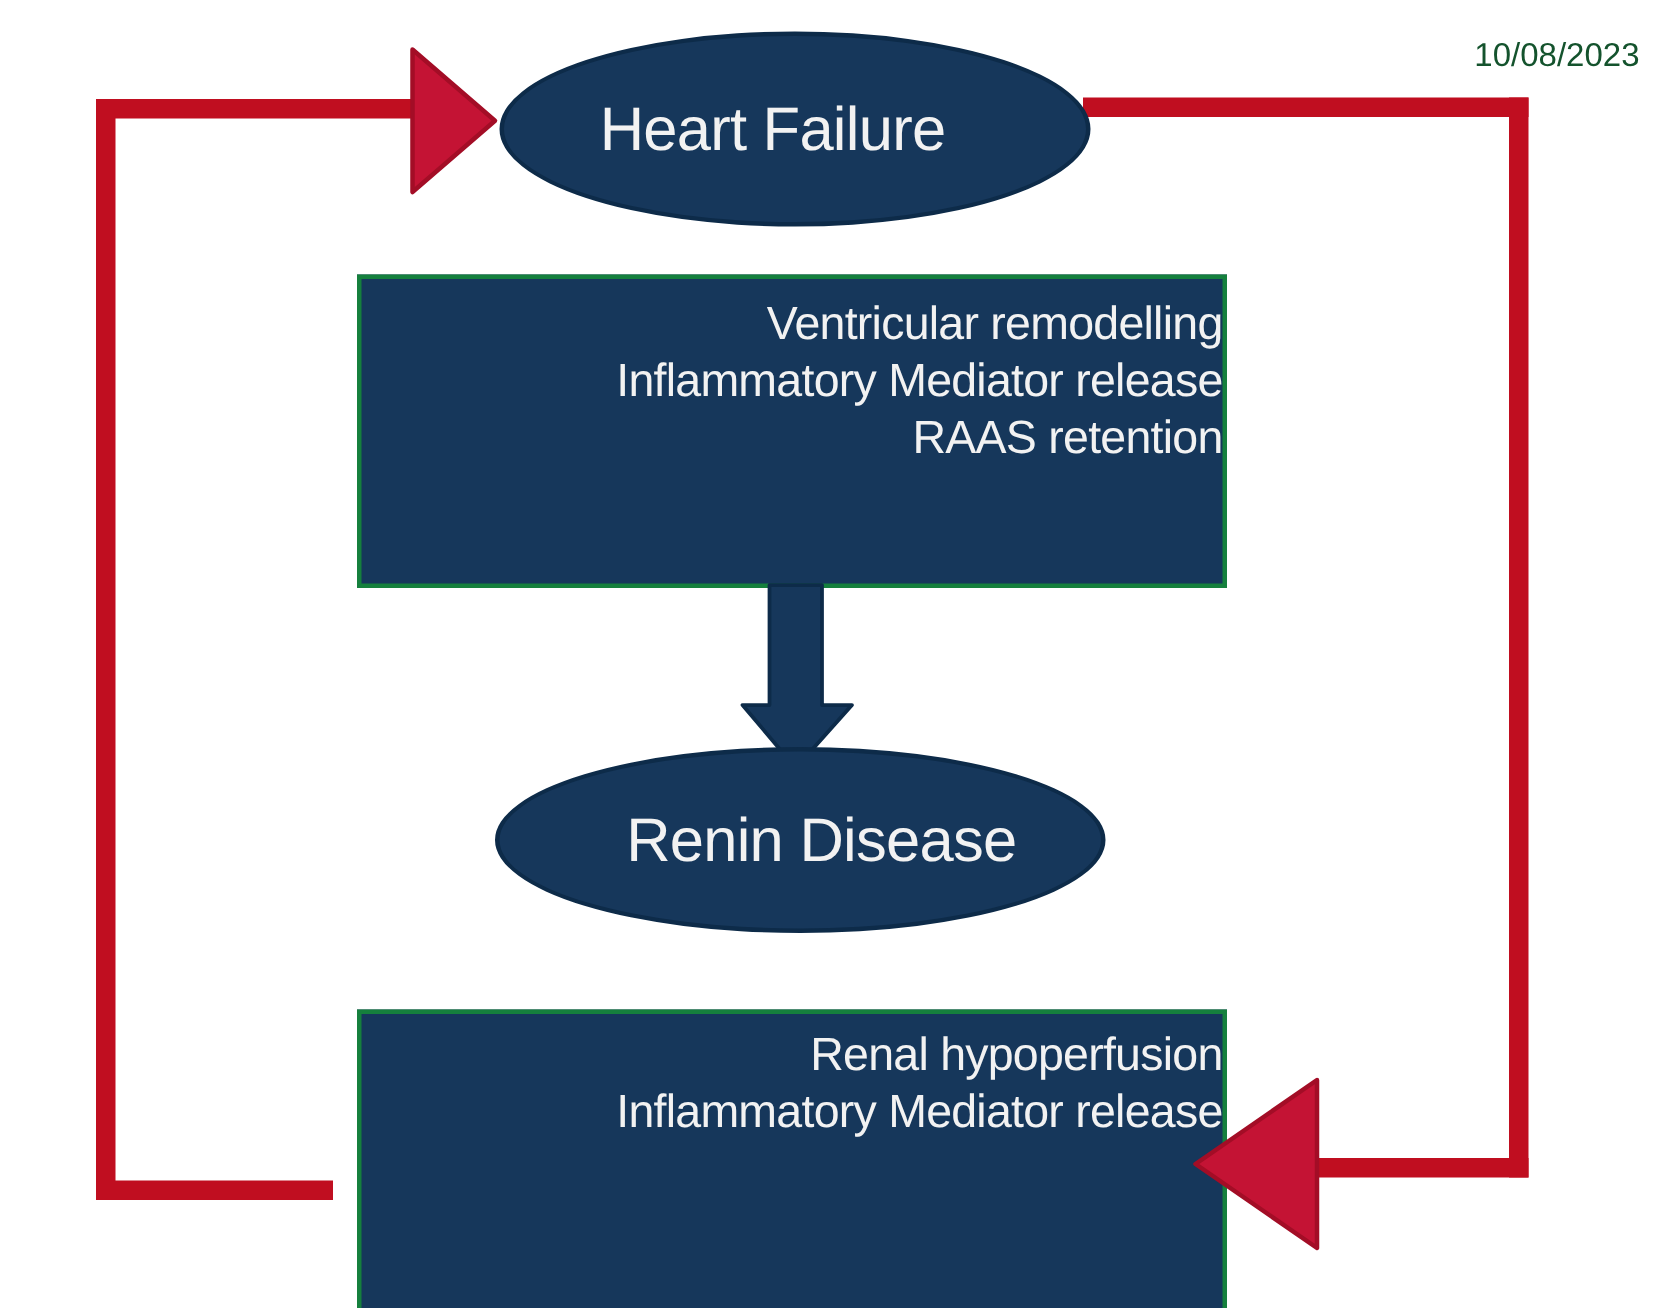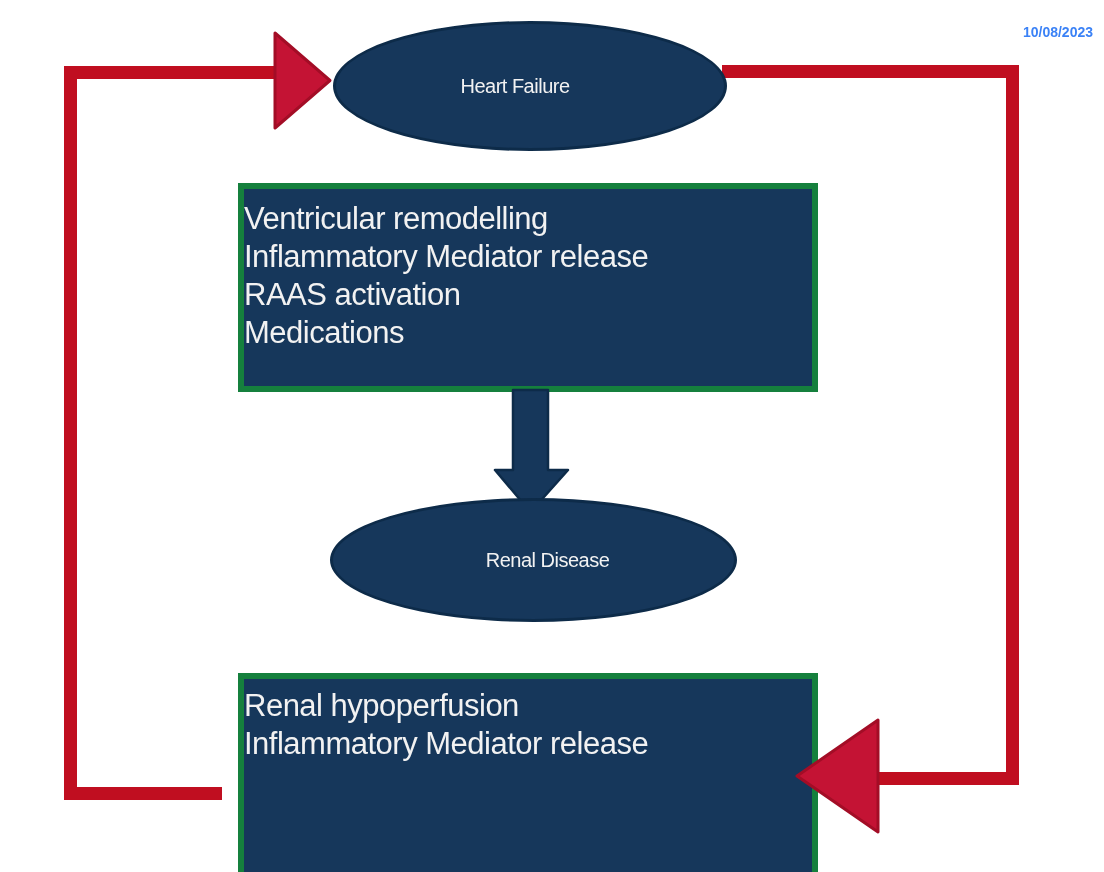--- a/index.html
+++ b/index.html
@@ -22,27 +22,27 @@
     border: 3px solid #0D2B49;
     border-radius: 50%;
     box-sizing: border-box;
     display: flex;
     align-items: center;
     justify-content: center;
   }
   .navy-box {
     position: absolute;
     background: #16375B;
-    border: 6px solid #15803d;
+    border: 3px solid #15803d;
     box-sizing: border-box;
-    text-align: left;
+    text-align: right;
   }
   .shape-text {
     color: #F2F2F2;
-    font-size: 20px;
+    font-size: 41px;
     letter-spacing: -0.5px;
     white-space: nowrap;
     margin-left: 28px;
   }
   .box-line {
     display: block;
     color: #F2F2F2;
     font-size: 31px;
     line-height: 38px;
     letter-spacing: -0.5px;
@@ -53,23 +53,23 @@
   #renal-disease-ellipse { left: 330px; top: 498px; width: 407px; height: 124px; }
 
   #upper-box { left: 238px; top: 183px; width: 580px; height: 209px; padding-top: 11px; }
   #lower-box { left: 238px; top: 673px; width: 580px; height: 232px; padding-top: 8px; }
 
   
   #date-stamp {
     position: absolute;
     top: 24px;
     right: 11px;
-    color: #3b82f6;
-    font-size: 14px;
-    font-weight: 700;
+    color: #14532d;
+    font-size: 22px;
+    font-weight: 400;
   }
 
   svg { position: absolute; left: 0; top: 0; }
 </style>
 </head>
 <body>
 
 <div id="slide">
 
   <div class="red-line" style="left:64px; top:66px; width:13px; height:734px;"></div>
@@ -79,30 +79,29 @@
   <div class="red-line" style="left:1006px; top:65px; width:13px; height:720px;"></div>
   <div class="red-line" style="left:878px; top:772px; width:141px; height:13px;"></div>
 
   <div class="navy-ellipse" id="heart-failure-ellipse">
     <span class="shape-text">Heart Failure</span>
   </div>
 
   <div class="navy-box" id="upper-box">
     <span class="box-line">Ventricular remodelling</span>
     <span class="box-line">Inflammatory Mediator release</span>
-    <span class="box-line">RAAS activation</span>
-    <span class="box-line">Medications</span>
+    <span class="box-line">RAAS retention</span>
   </div>
 
   <svg width="1104" height="872" viewBox="0 0 1104 872">
     <polygon points="513,390 548,390 548,470 568,470 530.5,512 495,470 513,470" fill="#16375B" stroke="#0D2B49" stroke-width="2.5" stroke-linejoin="round"></polygon>
   </svg>
 
   <div class="navy-ellipse" id="renal-disease-ellipse">
-    <span class="shape-text">Renal Disease</span>
+    <span class="shape-text">Renin Disease</span>
   </div>
 
   <div class="navy-box" id="lower-box">
     <span class="box-line">Renal hypoperfusion</span>
     <span class="box-line">Inflammatory Mediator release</span>
   </div>
 
   <svg width="1104" height="872" viewBox="0 0 1104 872">
     <polygon points="275,33 330,80.5 275,128" fill="#C41334" stroke="#A30D26" stroke-width="3" stroke-linejoin="round"></polygon>
   </svg>

